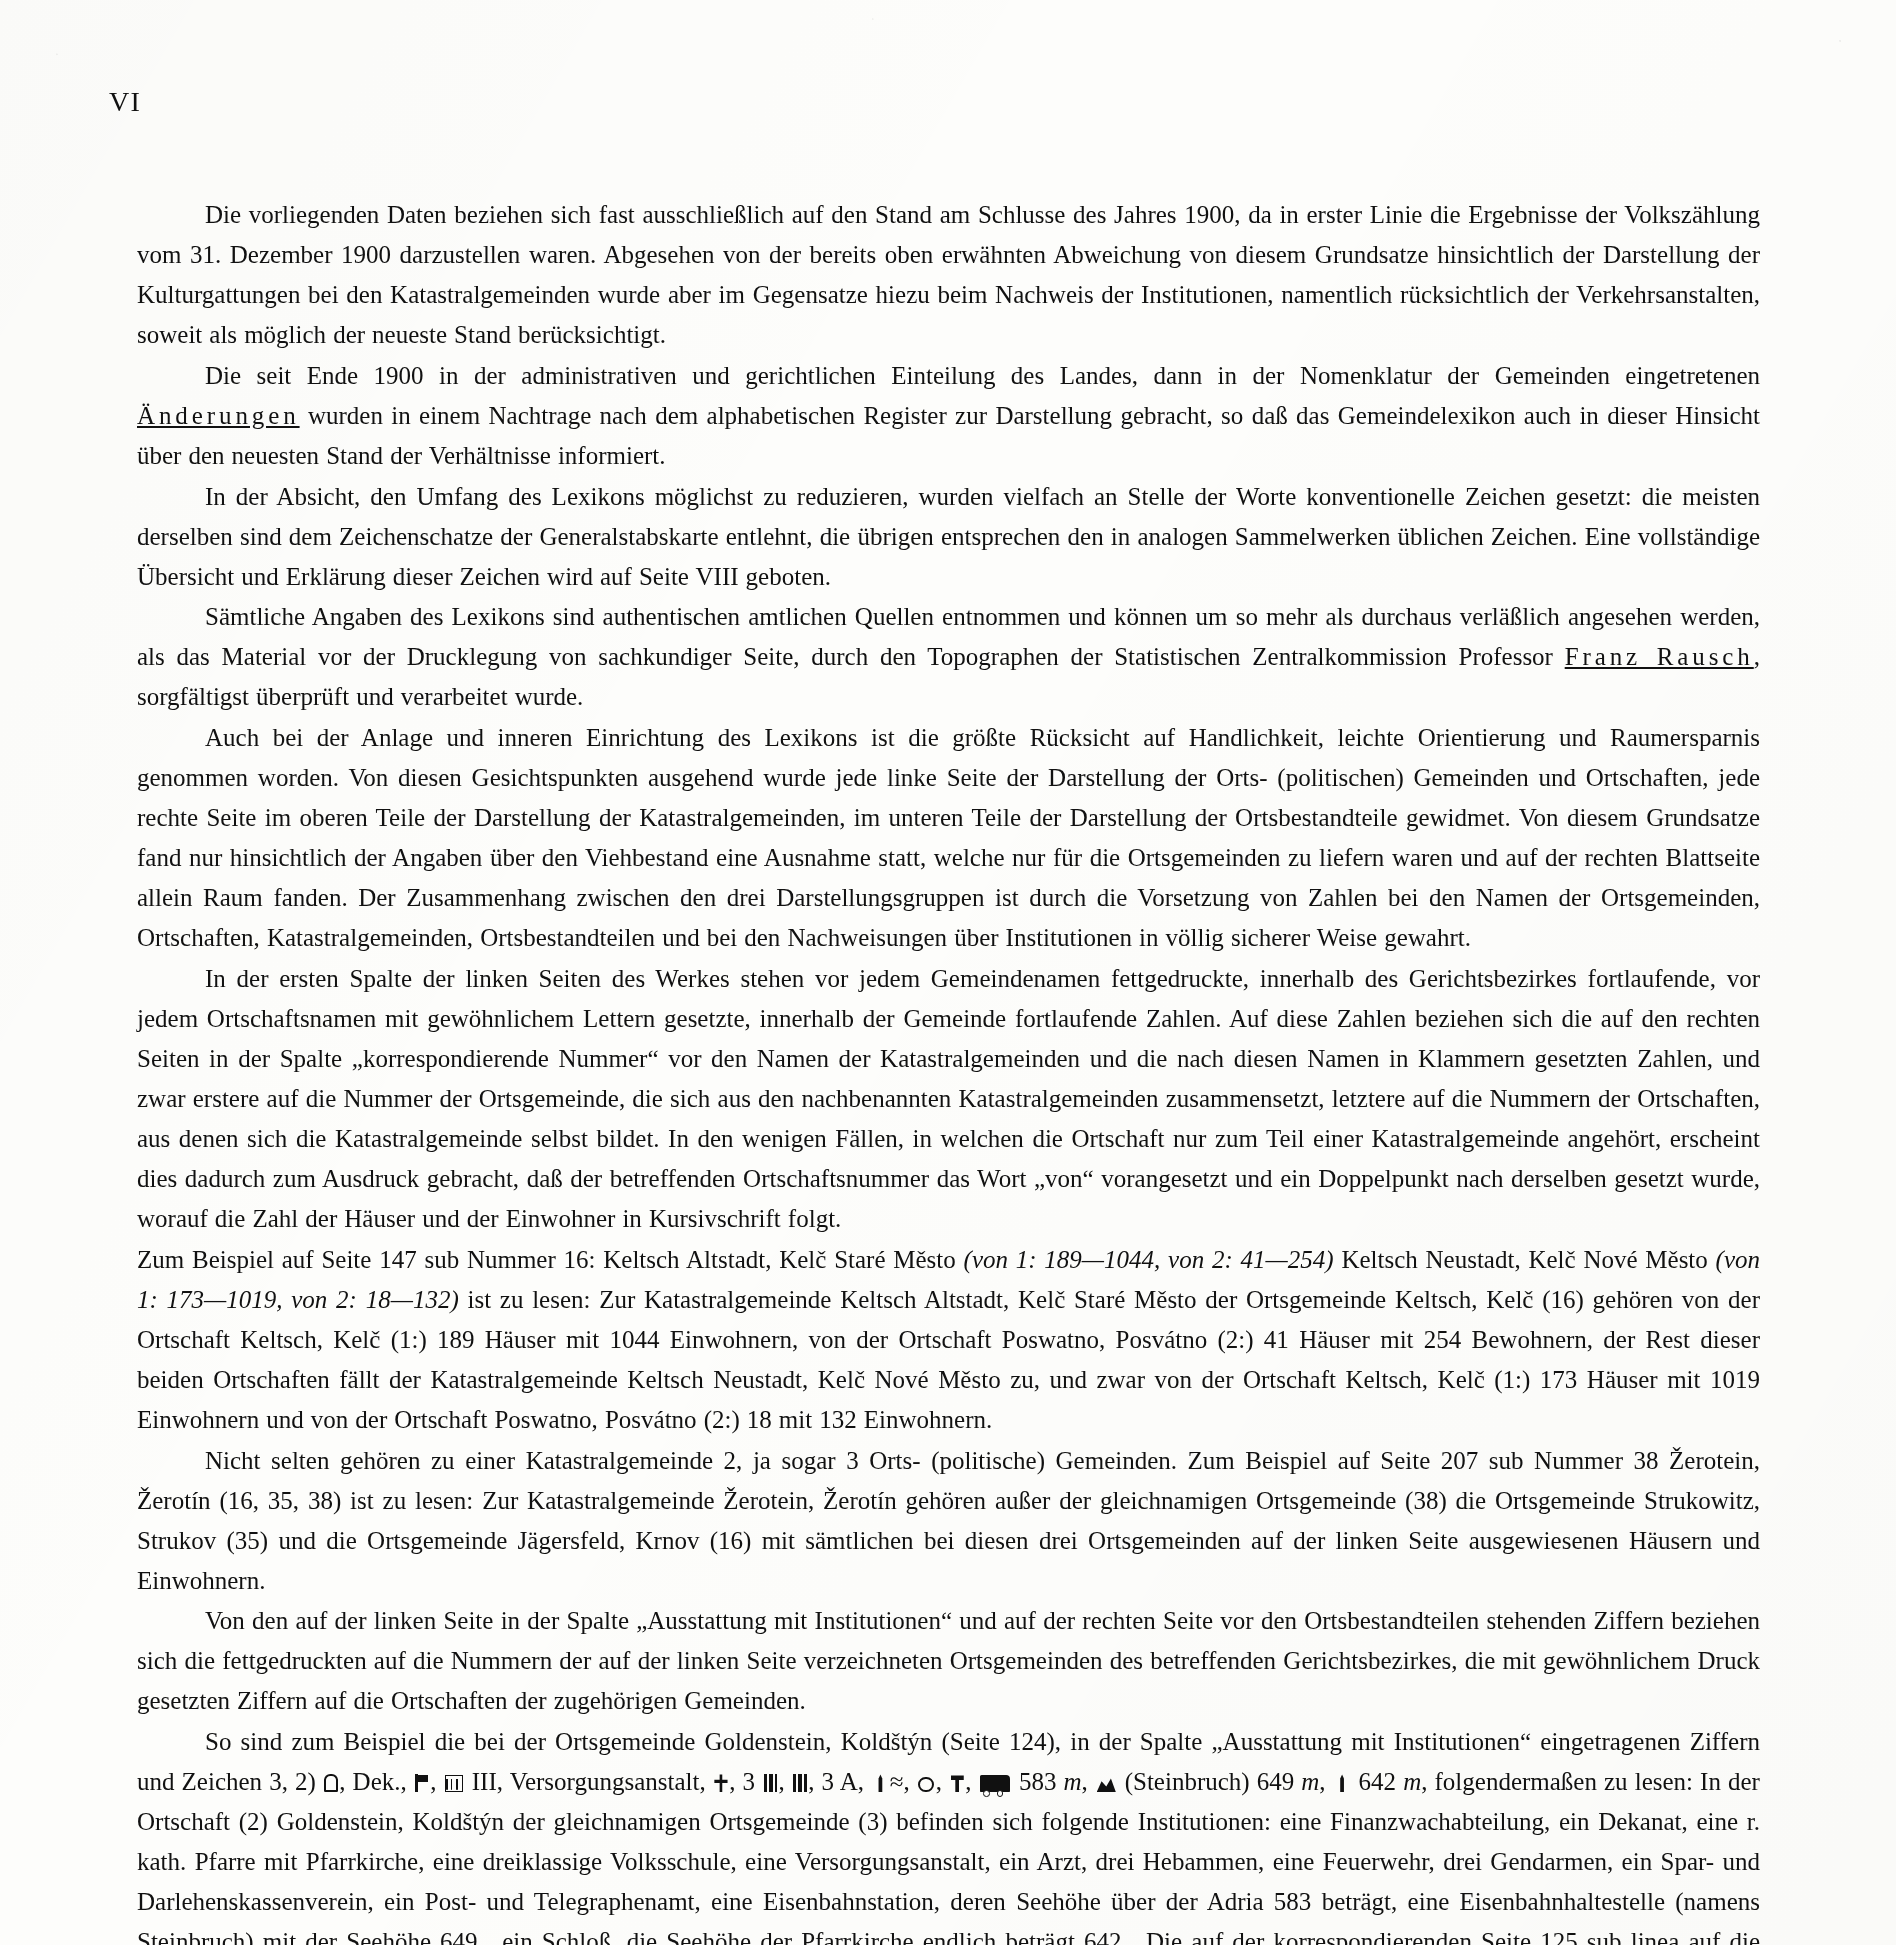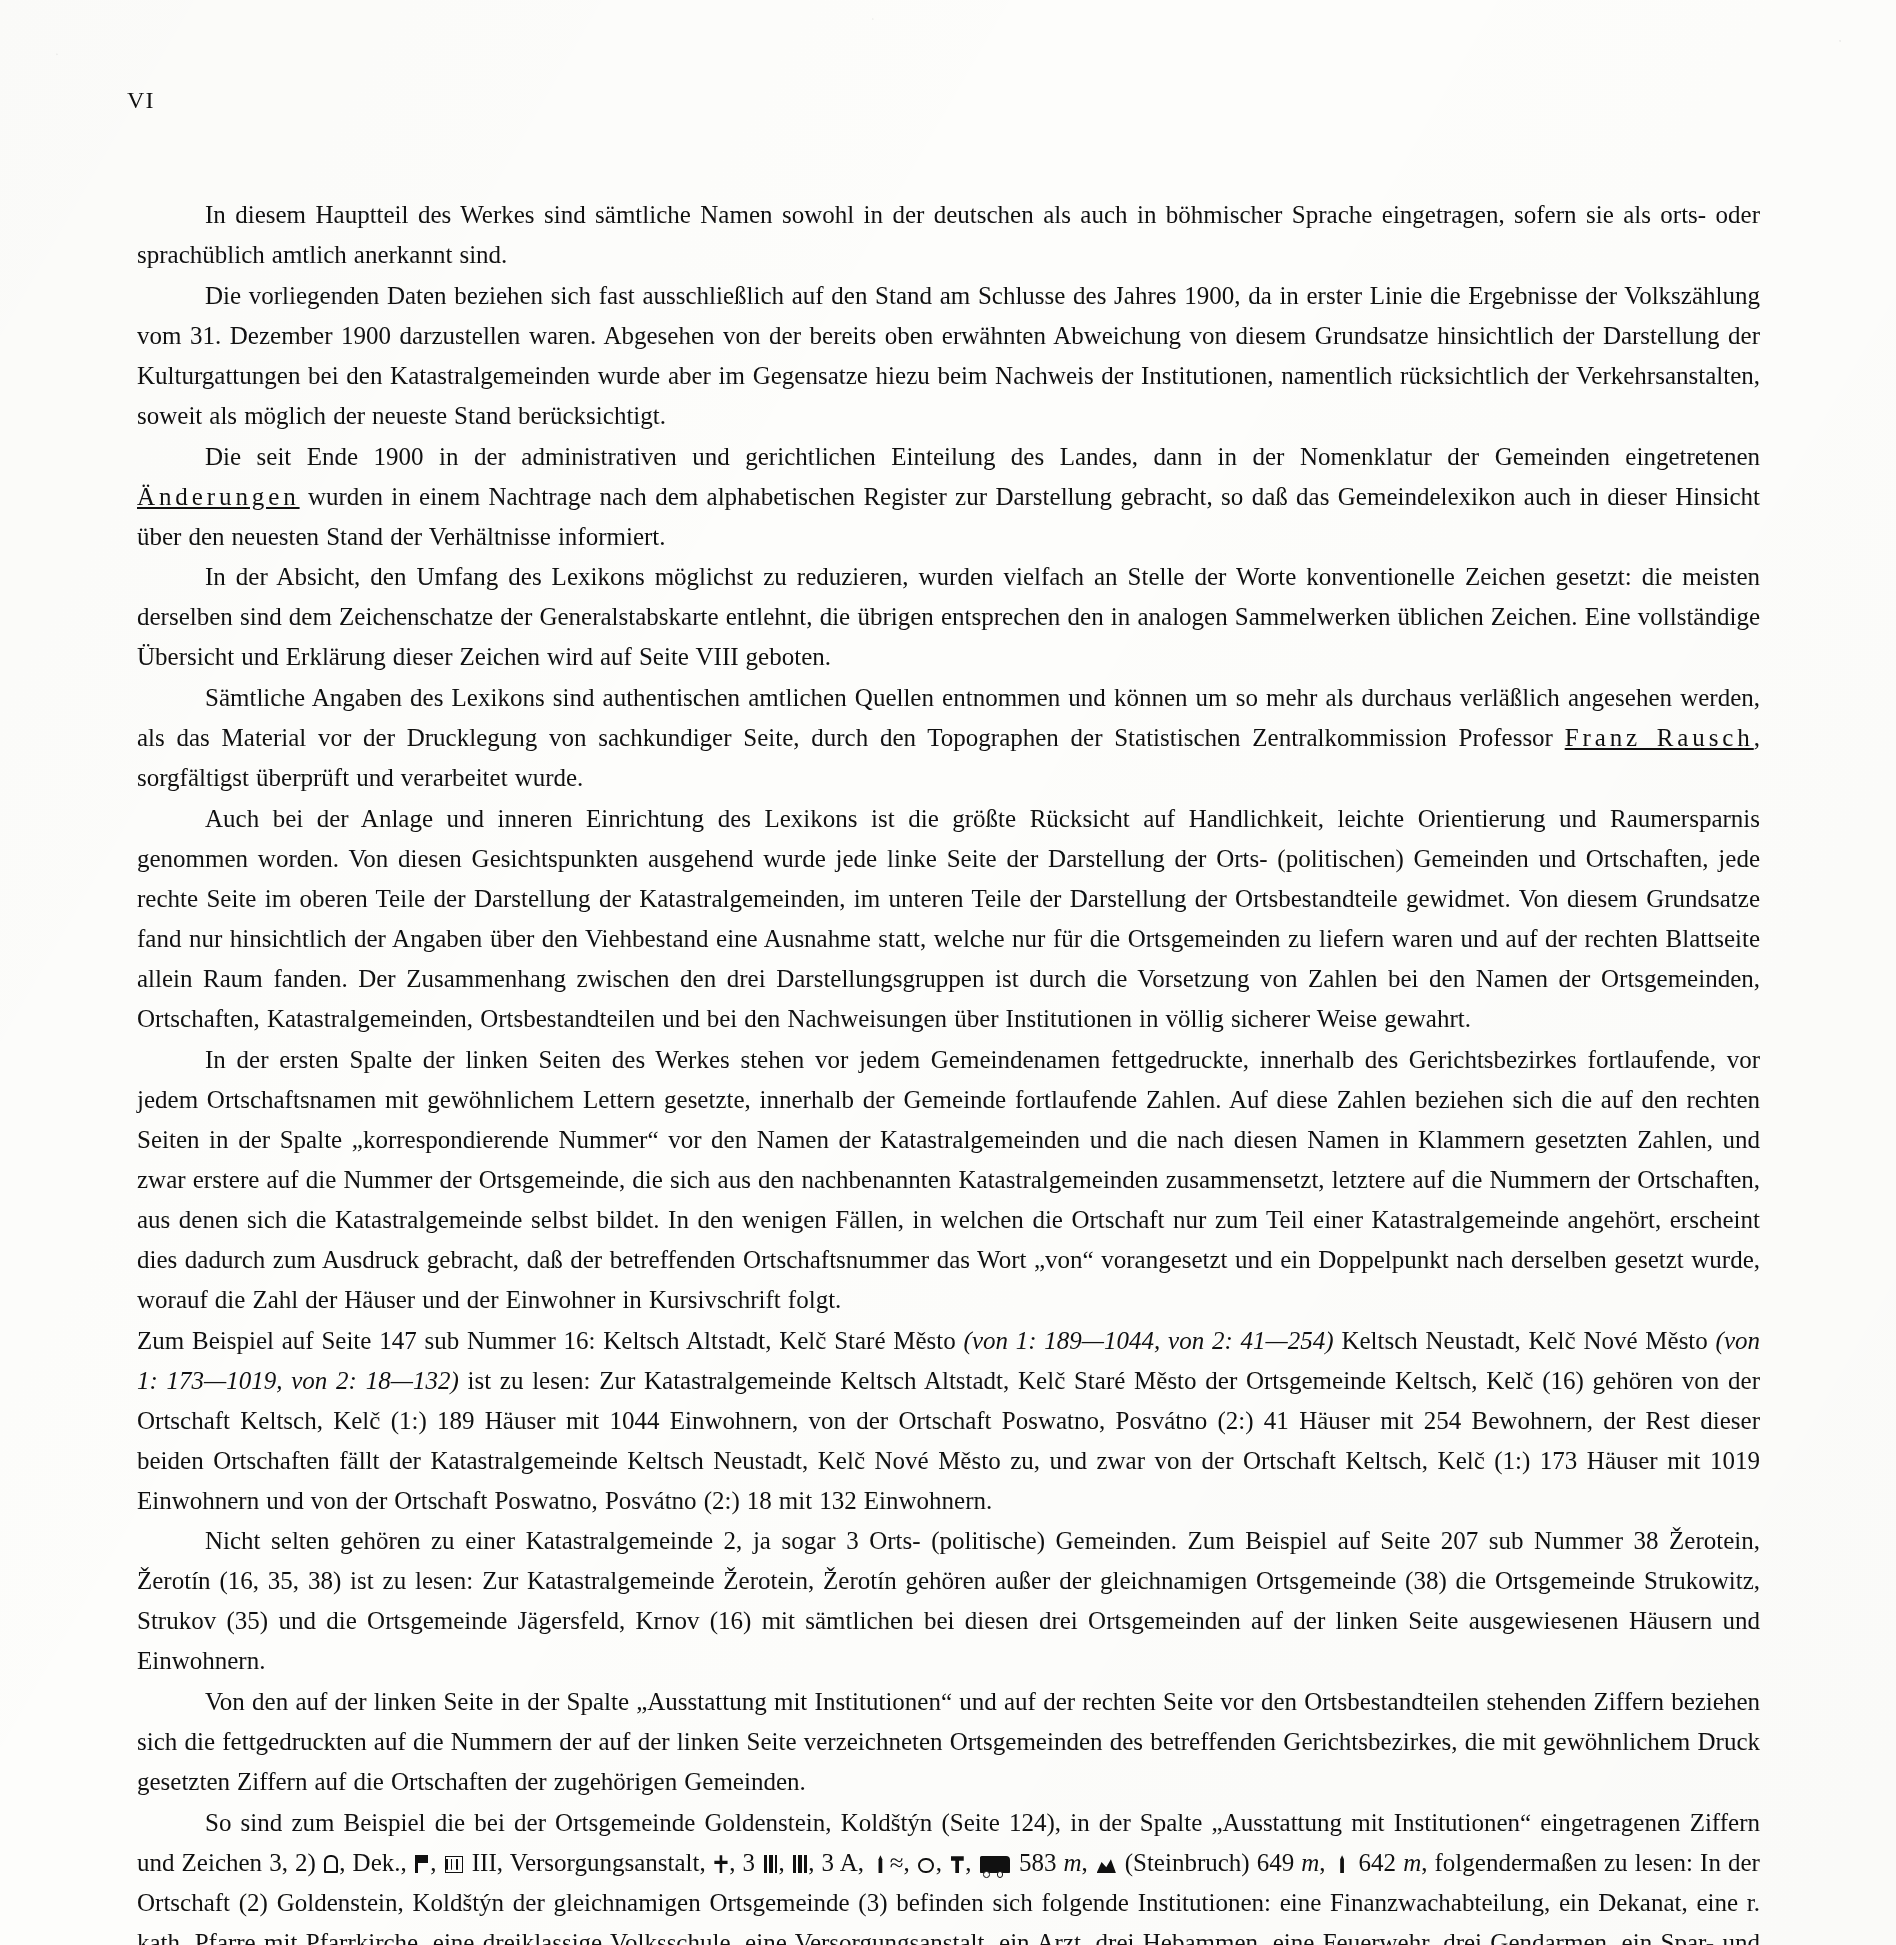--- a/index.html
+++ b/index.html
@@ -28,23 +28,23 @@
       radial-gradient(circle at 3% 2%,   rgba(0,0,0,.05) 0 0.8px, transparent 1.2px),
       radial-gradient(circle at 97% 1.5%, rgba(0,0,0,.05) 0 0.8px, transparent 1.2px),
       radial-gradient(circle at 1.5% 99%, rgba(0,0,0,.06) 0 1.2px, transparent 1.6px),
       radial-gradient(circle at 46% .7%,  rgba(0,0,0,.045) 0 0.8px, transparent 1.2px),
       radial-gradient(circle at 72% 99.3%, rgba(0,0,0,.04) 0 0.8px, transparent 1.2px),
       linear-gradient(120deg, rgba(0,0,0,.012) 0%, rgba(0,0,0,0) 35%, rgba(0,0,0,.015) 100%);
   }
 
   .folio {
     position: absolute;
-    left: 127px;
+    left: 109px;
     top: 88px;
-    font-size: 24px;
+    font-size: 28px;
     line-height: 1;
     letter-spacing: 1.2px;
     font-family: "Liberation Serif", "DejaVu Serif", serif;
   }
 
   .textblock {
     position: absolute;
     left: 137px;
     top: 195px;
     width: 1623px;
@@ -143,21 +143,20 @@
   }
 </style>
 </head>
 <body>
 
 <div class="page">
 
   <div class="folio">VI</div>
 
   <div class="textblock">
-    <p class="para">In diesem Hauptteil des Werkes sind sämtliche Namen sowohl in der deutschen als auch in böhmischer Sprache eingetragen, sofern sie als orts- oder sprachüblich amtlich anerkannt sind.</p>
     <p class="para">Die vorliegenden Daten beziehen sich fast ausschließlich auf den Stand am Schlusse des Jahres 1900, da in erster Linie die Ergebnisse der Volkszählung vom 31. Dezember 1900 darzustellen waren. Abgesehen von der bereits oben erwähnten Abweichung von diesem Grundsatze hinsichtlich der Darstellung der Kulturgattungen bei den Katastralgemeinden wurde aber im Gegensatze hiezu beim Nachweis der Institutionen, namentlich rücksichtlich der Verkehrsanstalten, soweit als möglich der neueste Stand berücksichtigt.</p>
     <p class="para">Die seit Ende 1900 in der administrativen und gerichtlichen Einteilung des Landes, dann in der Nomenklatur der Gemeinden eingetretenen <span class="sp">Änderungen</span> wurden in einem Nachtrage nach dem alphabetischen Register zur Darstellung gebracht, so daß das Gemeindelexikon auch in dieser Hinsicht über den neuesten Stand der Verhältnisse informiert.</p>
     <p class="para">In der Absicht, den Umfang des Lexikons möglichst zu reduzieren, wurden vielfach an Stelle der Worte konventionelle Zeichen gesetzt: die meisten derselben sind dem Zeichenschatze der Generalstabskarte entlehnt, die übrigen entsprechen den in analogen Sammelwerken üblichen Zeichen. Eine vollständige Übersicht und Erklärung dieser Zeichen wird auf Seite VIII geboten.</p>
     <p class="para">Sämtliche Angaben des Lexikons sind authentischen amtlichen Quellen entnommen und können um so mehr als durchaus verläßlich angesehen werden, als das Material vor der Drucklegung von sachkundiger Seite, durch den Topographen der Statistischen Zentralkommission Professor <span class="sp">Franz Rausch</span>, sorgfältigst überprüft und verarbeitet wurde.</p>
     <p class="para">Auch bei der Anlage und inneren Einrichtung des Lexikons ist die größte Rücksicht auf Handlichkeit, leichte Orientierung und Raumersparnis genommen worden. Von diesen Gesichtspunkten ausgehend wurde jede linke Seite der Darstellung der Orts- (politischen) Gemeinden und Ortschaften, jede rechte Seite im oberen Teile der Darstellung der Katastralgemeinden, im unteren Teile der Darstellung der Ortsbestandteile gewidmet. Von diesem Grundsatze fand nur hinsichtlich der Angaben über den Viehbestand eine Ausnahme statt, welche nur für die Ortsgemeinden zu liefern waren und auf der rechten Blattseite allein Raum fanden. Der Zusammenhang zwischen den drei Darstellungsgruppen ist durch die Vorsetzung von Zahlen bei den Namen der Ortsgemeinden, Ortschaften, Katastralgemeinden, Ortsbestandteilen und bei den Nachweisungen über Institutionen in völlig sicherer Weise gewahrt.</p>
     <p class="para">In der ersten Spalte der linken Seiten des Werkes stehen vor jedem Gemeindenamen fettgedruckte, innerhalb des Gerichtsbezirkes fortlaufende, vor jedem Ortschaftsnamen mit gewöhnlichem Lettern gesetzte, innerhalb der Gemeinde fortlaufende Zahlen. Auf diese Zahlen beziehen sich die auf den rechten Seiten in der Spalte „korrespondierende Nummer“ vor den Namen der Katastralgemeinden und die nach diesen Namen in Klammern gesetzten Zahlen, und zwar erstere auf die Nummer der Ortsgemeinde, die sich aus den nachbenannten Katastralgemeinden zusammensetzt, letztere auf die Nummern der Ortschaften, aus denen sich die Katastralgemeinde selbst bildet. In den wenigen Fällen, in welchen die Ortschaft nur zum Teil einer Katastralgemeinde angehört, erscheint dies dadurch zum Ausdruck gebracht, daß der betreffenden Ortschaftsnummer das Wort „von“ vorangesetzt und ein Doppelpunkt nach derselben gesetzt wurde, worauf die Zahl der Häuser und der Einwohner in Kursivschrift folgt.</p>
     <p class="para" style="text-indent: 0px;">Zum Beispiel auf Seite 147 sub Nummer 16: Keltsch Altstadt, Kelč Staré Město <span class="it">(von 1: 189—1044, von 2: 41—254)</span> Keltsch Neustadt, Kelč Nové Město <span class="it">(von 1: 173—1019, von 2: 18—132)</span> ist zu lesen: Zur Katastralgemeinde Keltsch Altstadt, Kelč Staré Město der Ortsgemeinde Keltsch, Kelč (16) gehören von der Ortschaft Keltsch, Kelč (1:) 189 Häuser mit 1044 Einwohnern, von der Ortschaft Poswatno, Posvátno (2:) 41 Häuser mit 254 Bewohnern, der Rest dieser beiden Ortschaften fällt der Katastralgemeinde Keltsch Neustadt, Kelč Nové Město zu, und zwar von der Ortschaft Keltsch, Kelč (1:) 173 Häuser mit 1019 Einwohnern und von der Ortschaft Poswatno, Posvátno (2:) 18 mit 132 Einwohnern.</p>
     <p class="para">Nicht selten gehören zu einer Katastralgemeinde 2, ja sogar 3 Orts- (politische) Gemeinden. Zum Beispiel auf Seite 207 sub Nummer 38 Žerotein, Žerotín (16, 35, 38) ist zu lesen: Zur Katastralgemeinde Žerotein, Žerotín gehören außer der gleichnamigen Ortsgemeinde (38) die Ortsgemeinde Strukowitz, Strukov (35) und die Ortsgemeinde Jägersfeld, Krnov (16) mit sämtlichen bei diesen drei Ortsgemeinden auf der linken Seite ausgewiesenen Häusern und Einwohnern.</p>
     <p class="para">Von den auf der linken Seite in der Spalte „Ausstattung mit Institutionen“ und auf der rechten Seite vor den Ortsbestandteilen stehenden Ziffern beziehen sich die fettgedruckten auf die Nummern der auf der linken Seite verzeichneten Ortsgemeinden des betreffenden Gerichtsbezirkes, die mit gewöhnlichem Druck gesetzten Ziffern auf die Ortschaften der zugehörigen Gemeinden.</p>
     <p class="para last">So sind zum Beispiel die bei der Ortsgemeinde Goldenstein, Koldštýn (Seite 124), in der Spalte „Ausstattung mit Institutionen“ eingetragenen Ziffern und Zeichen 3, 2) <span class="sym sym-post"></span>, Dek., <span class="sym sym-flag"></span>, <span class="sym sym-book"></span> III, Versorgungsanstalt, <span class="sym sym-cross"></span>, 3 <span class="sym sym-pipes"></span>, <span class="sym sym-pipes"></span>, 3 A, <span class="sym sym-church"></span>≈, <span class="sym sym-circ"></span>, <span class="sym sym-hammer"></span>, <span class="sym sym-loco"></span> 583 <span class="it">m</span>, <span class="sym sym-quarry"></span> (Steinbruch) 649 <span class="it">m</span>, <span class="sym sym-church"></span> 642 <span class="it">m</span>, folgendermaßen zu lesen: In der Ortschaft (2) Goldenstein, Koldštýn der gleichnamigen Ortsgemeinde (3) befinden sich folgende Institutionen: eine Finanzwachabteilung, ein Dekanat, eine r. kath. Pfarre mit Pfarrkirche, eine dreiklassige Volksschule, eine Versorgungsanstalt, ein Arzt, drei Hebammen, eine Feuerwehr, drei Gendarmen, ein Spar- und Darlehenskassenverein, ein Post- und Telegraphenamt, eine Eisenbahnstation, deren Seehöhe über der Adria 583  beträgt, eine Eisenbahnhaltestelle (namens Steinbruch) mit der Seehöhe 649 , ein Schloß, die Seehöhe der Pfarrkirche endlich beträgt 642 . Die auf der korrespondierenden Seite 125 sub linea auf die Bezugsnummern 3, 2) folgende Eintragung ist zu lesen: Die Ortschaft (2) Goldenstein, Koldštýn der gleichnamigen Ortsgemeinde (3) zerfällt in die Ortsbestandteile Flösse, Splav, Weiler mit 6 Häusern und 23 Einwohnern, Goldenstein, Koldštýn, Dorf mit 140 Häusern und 967 Einwohnern, Kalte Hütten, Studené Hutě, Weiler mit 4 Häusern und 21 Einwohnern, Neugoldenstein, Koldštýn Nový, Kolonie mit 5 Häusern und 34 Einwohnern. Desgleichen ist die in der letzten Spalte der linken Seite 140 auf die Ortsgemeinde Triebendorf, Třebářov auch Třebovářov (35) bezügliche Eintragung (35), ,  III, 4 , , A, ≈, ca. 350 . Triebenhof:  I folgendermaßen zu lesen: In der Ortschaft Trieben-</p>

